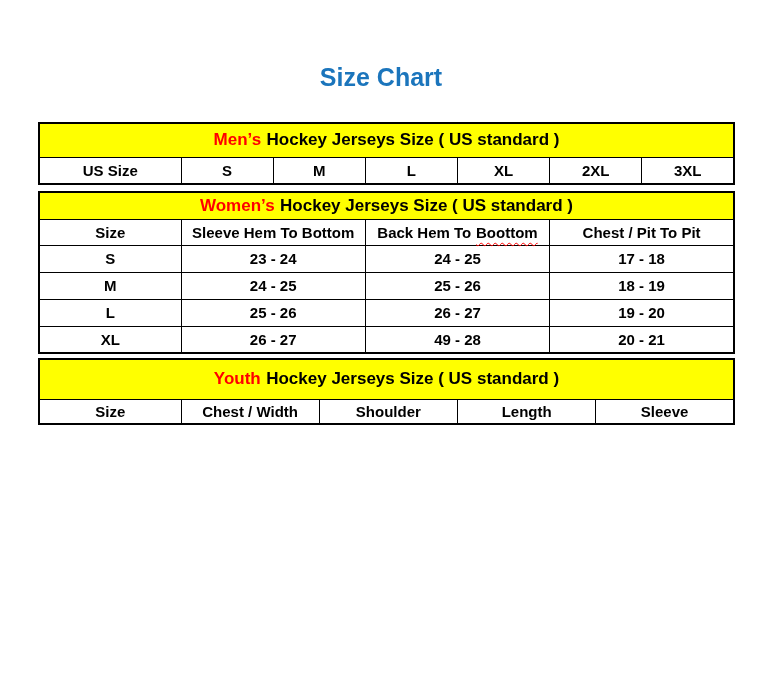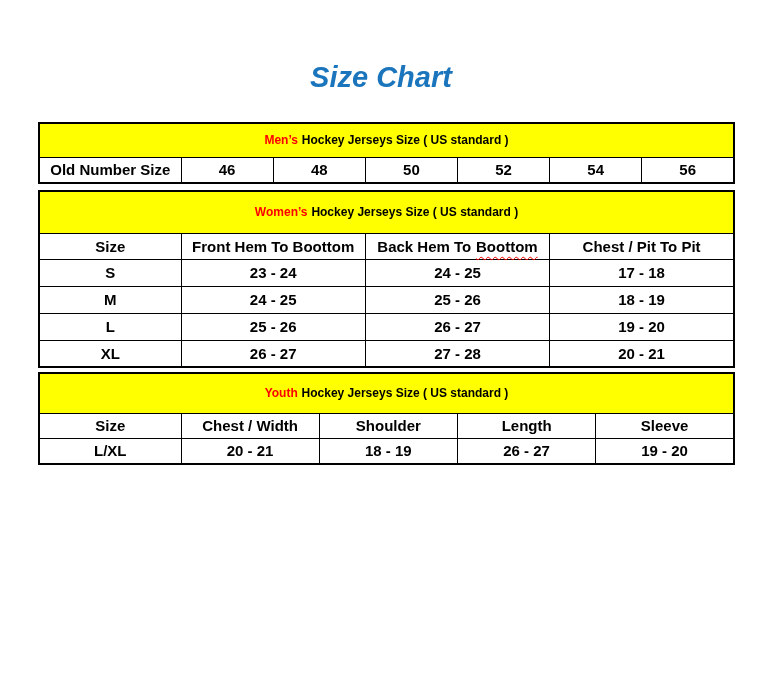--- a/index.html
+++ b/index.html
@@ -12,53 +12,52 @@
   html,body{margin:0;padding:0;background:#ffffff}
   body{
     width:776px;height:692px;overflow:hidden;
     font-family:"Liberation Sans",sans-serif;
     font-weight:700;color:#000;
   }
   .page{position:relative;width:776px;height:692px;background:#fff}
   .title{
     margin:60px 14px 28px 0;
     text-align:center;
-    font-size:29px;line-height:34px;
+    font-size:25px;line-height:34px;
     color:var(--title-blue);
     letter-spacing:0;
-    font-style:italic;
   }
   table.tbl{
     border-collapse:collapse;
     table-layout:fixed;
     width:697px;
     margin-left:38px;
     text-align:center;
     font-size:15px;
     border:2px solid var(--border-black);
   }
   table.tbl th,table.tbl td{
     border:1.5px solid var(--border-black);
     padding:0 2px;
     vertical-align:middle;
     font-weight:700;
   }
   .band-cell{
     background:var(--band-yellow);
-    font-size:12px;
+    font-size:17px;
   }
   .accent{color:var(--accent-red)}
   .gap{margin-left:.32em}
   .col-label{width:142px}
   
   .men   .band-cell{height:34px}
   .men   th.col{height:27px}
   .men   td{height:26px}
   .men{margin-bottom:6px}
-  .women .band-cell{height:42px}
+  .women .band-cell{height:27px}
   .women th.col{height:26px}
   .women td{height:27px}
   .women{margin-bottom:4px}
   .youth .band-cell{height:40px}
   .youth th.col{height:25px}
   .youth td{height:26px}
   .squiggle{
     margin-left:.32em;
     text-decoration-line:underline;
     text-decoration-style:wavy;
@@ -83,50 +82,50 @@
         <col>
         <col>
         <col>
       </colgroup>
     <thead>
       <tr>
         <th class="band-cell" colspan="7">
           <span class="accent">Men’s</span><span class="gap">Hockey Jerseys Size ( US standard )</span>
         </th>
       </tr>
+      <tr>
+        <th class="col">US Size</th>
+        <th class="col">S</th>
+        <th class="col">M</th>
+        <th class="col">L</th>
+        <th class="col">XL</th>
+        <th class="col">2XL</th>
+        <th class="col">3XL</th>
+      </tr>
     </thead>
     <tbody>
-      <tr>
-        <td>Old Number Size</td>
-        <td>46</td>
-        <td>48</td>
-        <td>50</td>
-        <td>52</td>
-        <td>54</td>
-        <td>56</td>
-      </tr>
     </tbody>
   </table>
 
   <table class="tbl women">
     <colgroup>
         <col class="col-label">
         <col>
         <col>
         <col>
       </colgroup>
     <thead>
       <tr>
         <th class="band-cell" colspan="4">
           <span class="accent">Women’s</span><span class="gap">Hockey Jerseys Size ( US standard )</span>
         </th>
       </tr>
       <tr>
         <th class="col">Size</th>
-        <th class="col">Front Hem To Boottom</th>
+        <th class="col">Sleeve Hem To Bottom</th>
         <th class="col">
           <span>Back Hem To</span><span class="squiggle">Boottom</span>
         </th>
         <th class="col">Chest / Pit To Pit</th>
       </tr>
     </thead>
     <tbody>
       <tr>
         <td>S</td>
         <td>23 - 24</td>
@@ -141,21 +140,21 @@
       </tr>
       <tr>
         <td>L</td>
         <td>25 - 26</td>
         <td>26 - 27</td>
         <td>19 - 20</td>
       </tr>
       <tr>
         <td>XL</td>
         <td>26 - 27</td>
-        <td>27 - 28</td>
+        <td>49 - 28</td>
         <td>20 - 21</td>
       </tr>
     </tbody>
   </table>
 
   <table class="tbl youth">
     <colgroup>
         <col class="col-label">
         <col>
         <col>
@@ -170,23 +169,16 @@
       </tr>
       <tr>
         <th class="col">Size</th>
         <th class="col">Chest / Width</th>
         <th class="col">Shoulder</th>
         <th class="col">Length</th>
         <th class="col">Sleeve</th>
       </tr>
     </thead>
     <tbody>
-      <tr>
-        <td>L/XL</td>
-        <td>20 - 21</td>
-        <td>18 - 19</td>
-        <td>26 - 27</td>
-        <td>19 - 20</td>
-      </tr>
     </tbody>
   </table>
 
 </div>
 
 </body></html>

